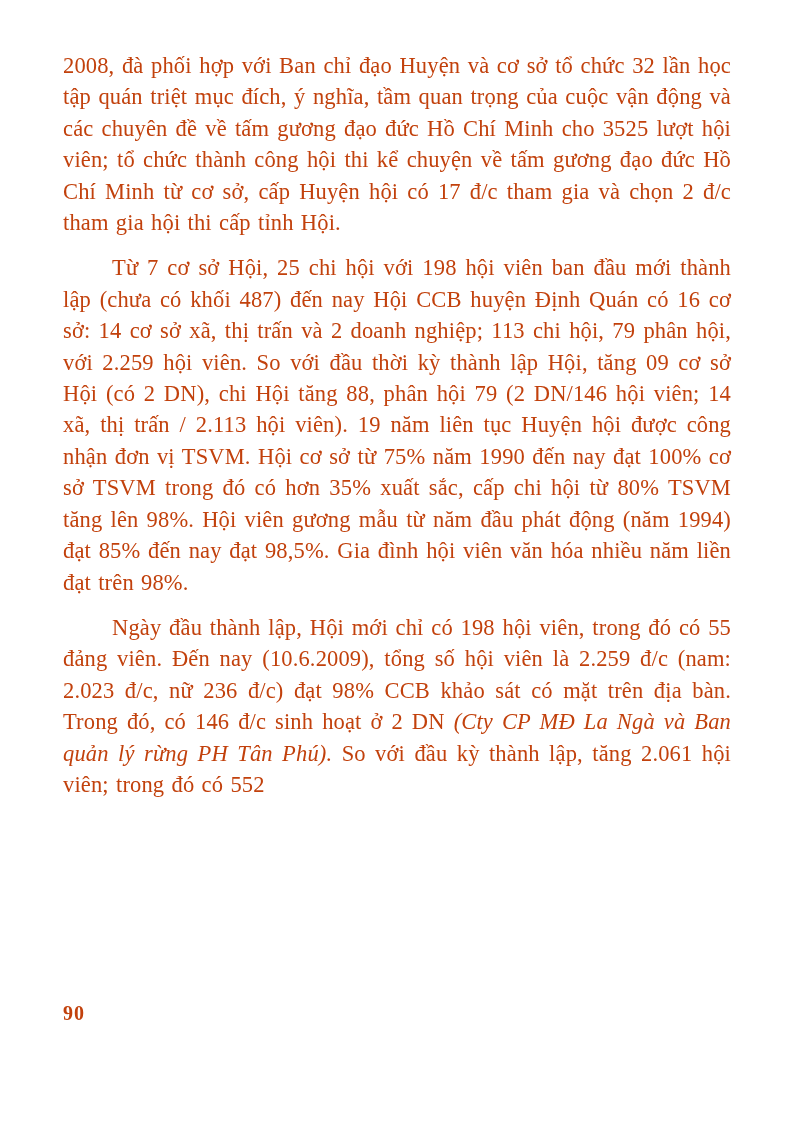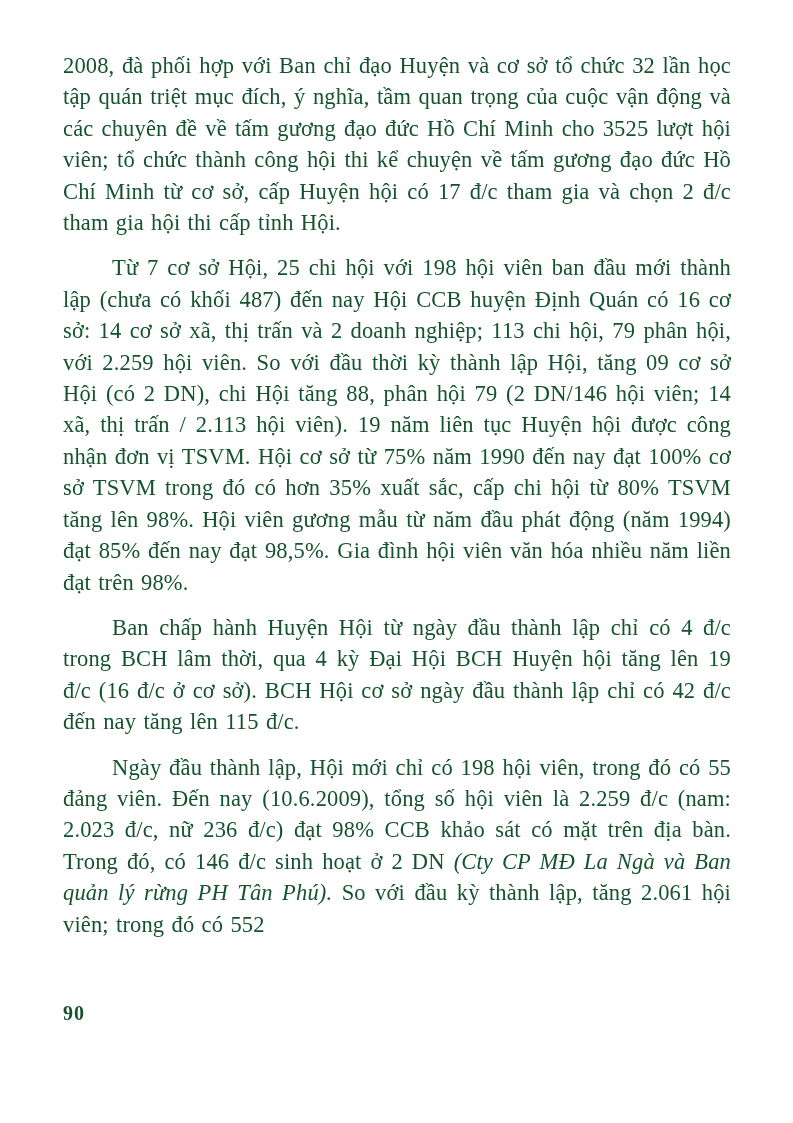--- a/index.html
+++ b/index.html
@@ -7,21 +7,21 @@
     margin: 0;
     padding: 0;
     background: #ffffff;
   }
   .page {
     position: relative;
     width: 793px;
     height: 1123px;
     background: #ffffff;
     font-family: "Liberation Serif", "DejaVu Serif", serif;
-    color: #14532d;
+    color: #c2410c;
     overflow: hidden;
     text-decoration: underline;
   }
   .text-block {
     position: absolute;
     left: 63px;
     top: 50px;
     width: 668px;
   }
   .para {
@@ -49,17 +49,16 @@
     letter-spacing: 1px;
   }
 </style>
 </head>
 <body>
 
 <div class="page">
   <div class="text-block">
     <p class="para no-indent">2008, đà phối hợp với Ban chỉ đạo Huyện và cơ sở tổ chức 32 lần học tập quán triệt mục đích, ý nghĩa, tầm quan trọng của cuộc vận động và các chuyên đề về tấm gương đạo đức Hồ Chí Minh cho 3525 lượt hội viên; tổ chức thành công hội thi kể chuyện về tấm gương đạo đức Hồ Chí Minh từ cơ sở, cấp Huyện hội có 17 đ/c tham gia và chọn 2 đ/c tham gia hội thi cấp tỉnh Hội.</p>
     <p class="para">Từ 7 cơ sở Hội, 25 chi hội với 198 hội viên ban đầu mới thành lập (chưa có khối 487) đến nay Hội CCB huyện Định Quán có 16 cơ sở: 14 cơ sở xã, thị trấn và 2 doanh nghiệp; 113 chi hội, 79 phân hội, với 2.259 hội viên. So với đầu thời kỳ thành lập Hội, tăng 09 cơ sở Hội (có 2 DN), chi Hội tăng 88, phân hội 79 (2 DN/146 hội viên; 14 xã, thị trấn / 2.113 hội viên). 19 năm liên tục Huyện hội được công nhận đơn vị TSVM. Hội cơ sở từ 75% năm 1990 đến nay đạt 100% cơ sở TSVM trong đó có hơn 35% xuất sắc, cấp chi hội từ 80% TSVM tăng lên 98%. Hội viên gương mẫu từ năm đầu phát động (năm 1994) đạt 85% đến nay đạt 98,5%. Gia đình hội viên văn hóa nhiều năm liền đạt trên 98%.</p>
-    <p class="para">Ban chấp hành Huyện Hội từ ngày đầu thành lập chỉ có 4 đ/c trong BCH lâm thời, qua 4 kỳ Đại Hội BCH Huyện hội tăng lên 19 đ/c (16 đ/c ở cơ sở). BCH Hội cơ sở ngày đầu thành lập chỉ có 42 đ/c đến nay tăng lên 115 đ/c.</p>
     <p class="para"><span>Ngày đầu thành lập, Hội mới chỉ có 198 hội viên, trong đó có 55 đảng viên. Đến nay (10.6.2009), tổng số hội viên là 2.259 đ/c (nam: 2.023 đ/c, nữ 236 đ/c) đạt 98% CCB khảo sát có mặt trên địa bàn. Trong đó, có 146 đ/c sinh hoạt ở 2 DN </span><em>(Cty CP MĐ La Ngà và Ban quản lý rừng PH Tân Phú).</em><span> So với đầu kỳ thành lập, tăng 2.061 hội viên; trong đó có 552</span></p>
   </div>
   <div class="page-number">90</div>
 </div>
 
 </body></html>

